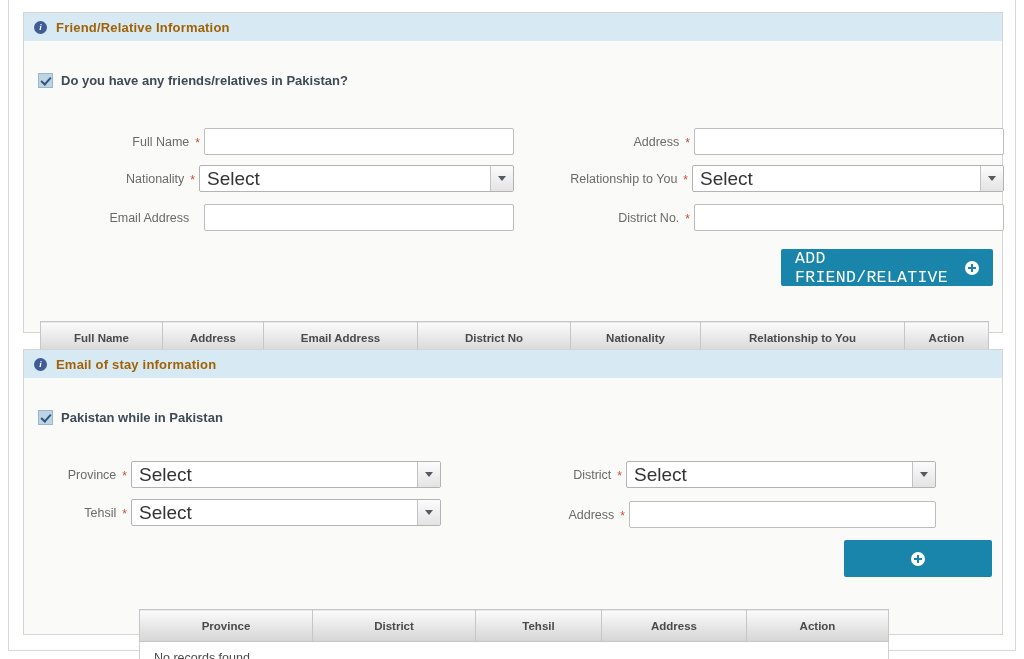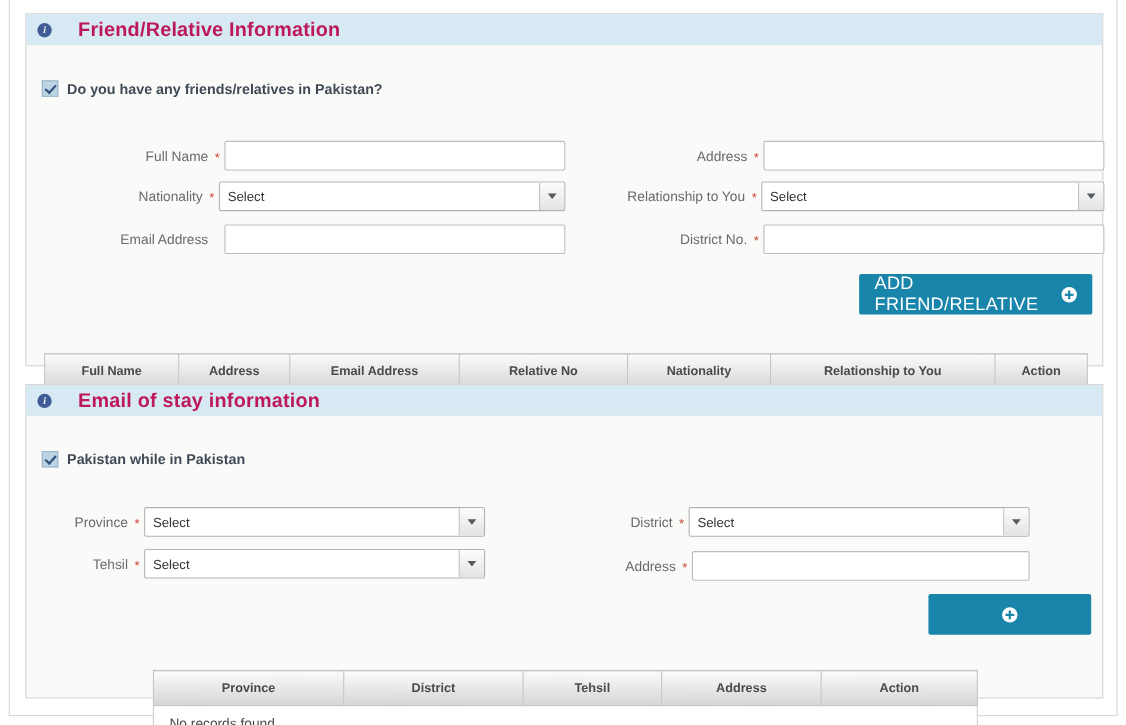--- a/index.html
+++ b/index.html
@@ -41,25 +41,25 @@
 
   .panel-header {
     height: 28px;
     background: #d7e9f3;
     display: flex;
     align-items: center;
     padding-left: 10px;
     box-sizing: border-box;
   }
   .panel-title {
-    font-size: 18px;
+    font-size: 13px;
     font-weight: bold;
-    color: #be185d;
+    color: #a16207;
     letter-spacing: .2px;
-    margin-left: 24px;
+    margin-left: 9px;
   }
   .info-icon {
     width: 13px;
     height: 13px;
     border-radius: 50%;
     background: #3f5c97;
     color: #ffffff;
     font-size: 9px;
     font-weight: bold;
     font-style: italic;
@@ -148,21 +148,21 @@
     border-radius: 2px;
     display: flex;
     align-items: stretch;
     overflow: hidden;
   }
   .selbox .sel-text {
     flex: 1;
     display: flex;
     align-items: center;
     padding-left: 7px;
-    font-size: 12px;
+    font-size: 19px;
     color: #333;
   }
   .selbox .sel-arrow {
     width: 22px;
     background: linear-gradient(to bottom, #fcfcfc 0%, #e3e3e3 100%);
     border-left: 1px solid #c2c2c2;
     display: flex;
     align-items: center;
     justify-content: center;
     flex: none;
@@ -175,21 +175,21 @@
     border-top: 5px solid #555a60;
   }
 
   
   .btn-add {
     position: absolute;
     height: 37px;
     background: #1a85ab;
     border: none;
     color: #ffffff;
-    font-family: Liberation Sans, sans-serif;
+    font-family: Liberation Mono, monospace;
     font-size: 16.5px;
     letter-spacing: .3px;
     display: flex;
     align-items: center;
     justify-content: center;
     gap: 9px;
     cursor: pointer;
     border-radius: 2px;
     padding: 0 14px;
     box-sizing: border-box;
@@ -317,21 +317,21 @@
             <col style="width:153px">
               <col style="width:130px">
               <col style="width:204px">
             <col style="width:84px">
           </colgroup>
           <thead>
             <tr>
               <th>Full Name</th>
               <th>Address</th>
               <th>Email Address</th>
-              <th>Relative No</th>
+              <th>District No</th>
               <th>Nationality</th>
               <th>Relationship to You</th>
               <th>Action</th>
             </tr>
           </thead>
           <tbody>
             <tr>
               <td class="norecords" colspan="7">No records found.</td>
             </tr>
           </tbody>

